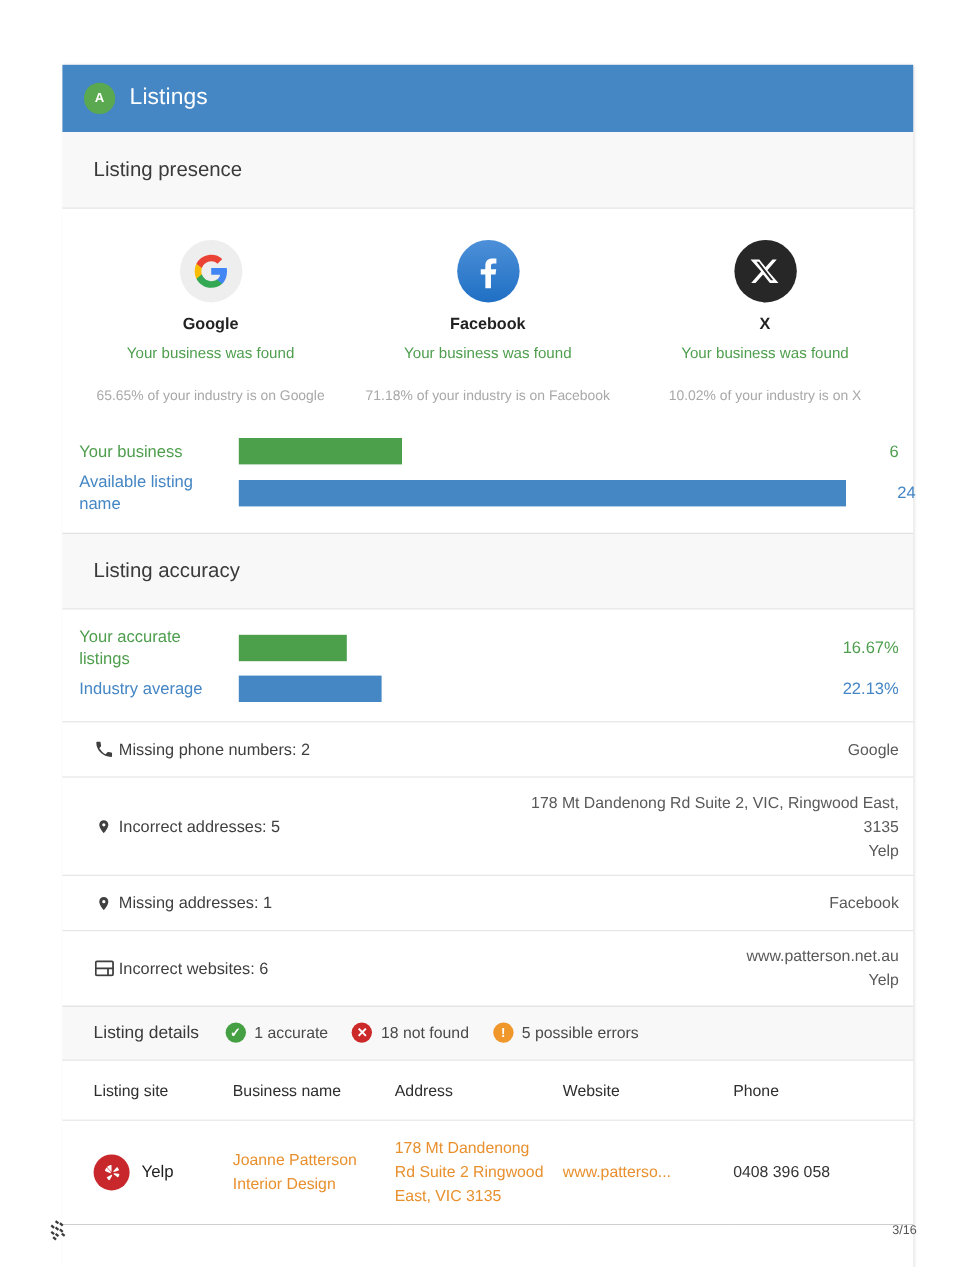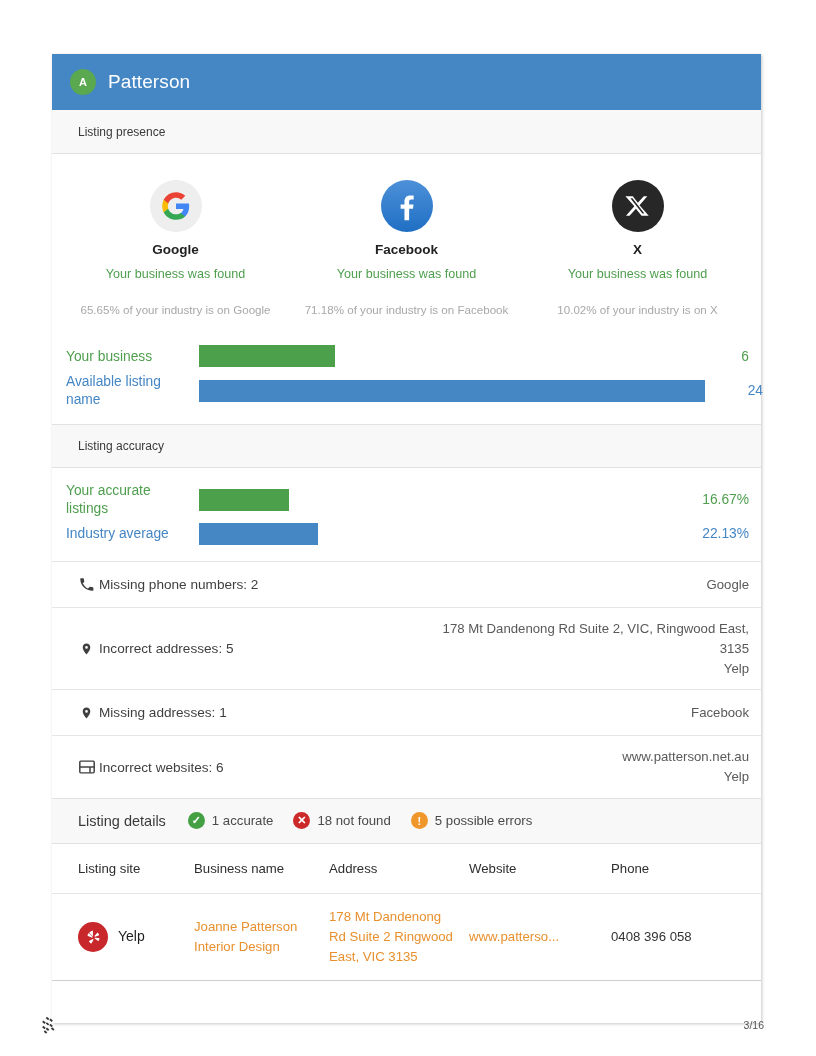--- a/index.html
+++ b/index.html
@@ -54,25 +54,25 @@
     color: #ffffff;
     font-size: 19px;
     margin-left: 12px;
     letter-spacing: .1px;
   }
 
   
   .section-head {
     background: #f8f8f8;
     border-bottom: 1px solid #e2e2e2;
-    height: 44px;
+    height: 64px;
     display: flex;
     align-items: center;
     padding-left: 26px;
-    font-size: 12px;
+    font-size: 17px;
     color: #3a3a3a;
   }
 
   
   .presence {
     display: flex;
     padding: 26px 8px 14px 8px;
     background: #fff;
   }
   .net {
@@ -280,21 +280,21 @@
 </style>
 </head>
 <body>
 
 <div class="page">
 
   <div class="card">
 
     <div class="card-header">
       <div class="grade-badge">A</div>
-      <div class="card-title">Patterson</div>
+      <div class="card-title">Listings</div>
     </div>
 
     <div class="section-head">
       <span>Listing presence</span>
     </div>
 
     <div class="presence">
 
       <div class="net">
         <div class="net-icon ic-google">

